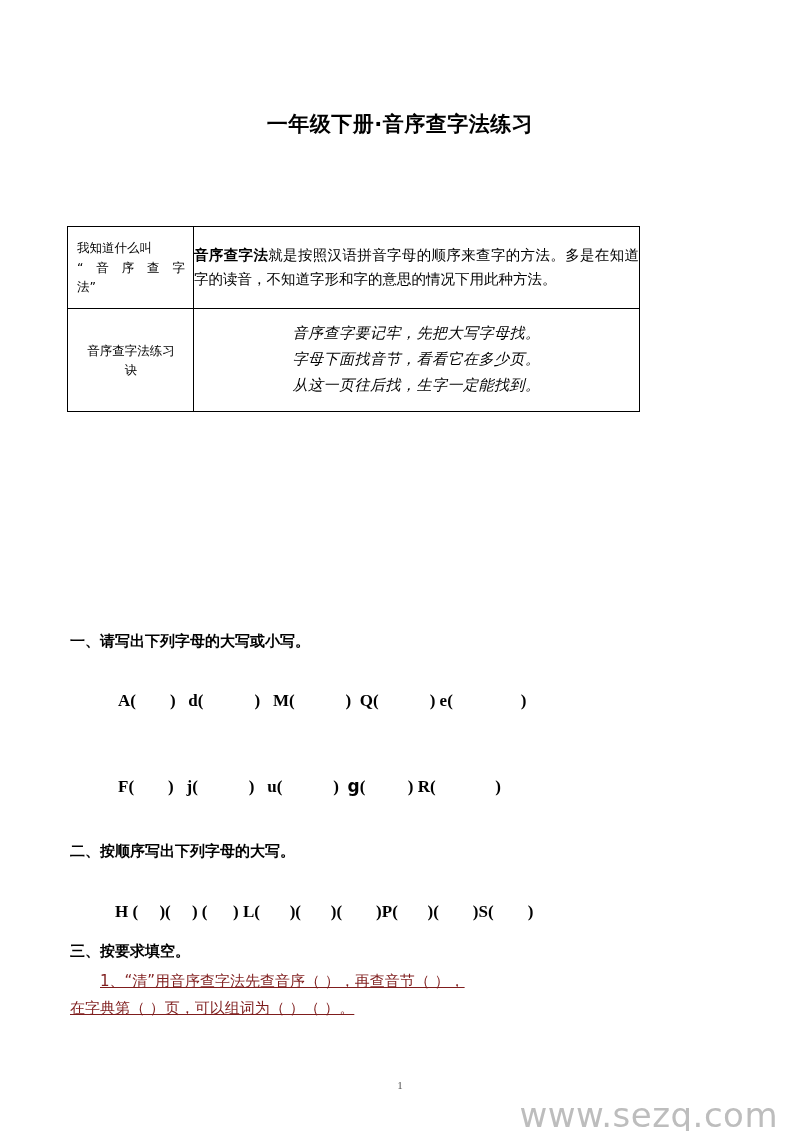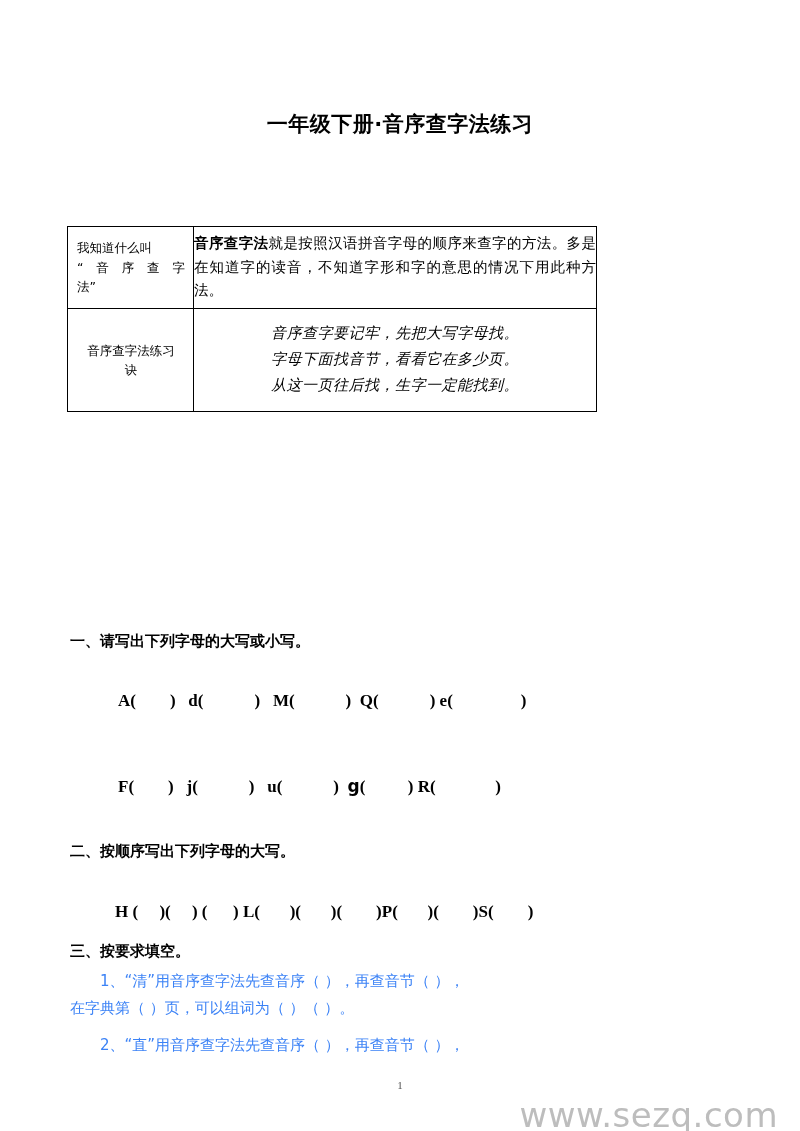--- a/index.html
+++ b/index.html
@@ -35,21 +35,21 @@
     font-weight: bold;
     letter-spacing: 0.5px;
     color: #000;
   }
 
   
   .info-table {
     position: absolute;
     left: 67px;
     top: 194px;
-    width: 530px;
+    width: 573px;
     border-collapse: collapse;
     table-layout: fixed;
   }
   .info-table td {
     border: 1px solid #000;
     vertical-align: middle;
     padding: 0;
   }
   .col-label {
     width: 125px;
@@ -136,21 +136,22 @@
     color: #000;
   }
 
   .fill-block {
     position: absolute;
     left: 70px;
     width: 680px;
     font-family: "DejaVu Sans", "Liberation Sans", sans-serif;
     font-size: 15px;
     line-height: 1.78;
-    color: #3b82f6;
+    color: #7f1d1d;
+    text-decoration: underline;
   }
   #fill1 { top: 936px; }
   #fill2 { top: 1000px; }
   .indent { padding-left: 30px; }
 
   
   .page-number {
     position: absolute;
     top: 1047px;
     left: 0;
@@ -218,21 +219,18 @@
 
   <div class="seq-row">H (     )(     ) (      ) L(       )(       )(        )P(       )(        )S(        )</div>
 
   <div class="section-heading" id="sec3">三、按要求填空。</div>
 
   <div class="fill-block" id="fill1">
     <div class="indent">1、“清”用音序查字法先查音序（     ），再查音节（              ），</div>
     <div>在字典第（     ）页，可以组词为（           ）（            ）。</div>
   </div>
 
-  <div class="fill-block" id="fill2">
-    <div class="indent">2、“直”用音序查字法先查音序（     ），再查音节（              ），</div>
-  </div>
 
   <div class="page-number">1</div>
 
   <div class="watermark">www.sezq.com</div>
 
 </div>
 
 </body></html>

